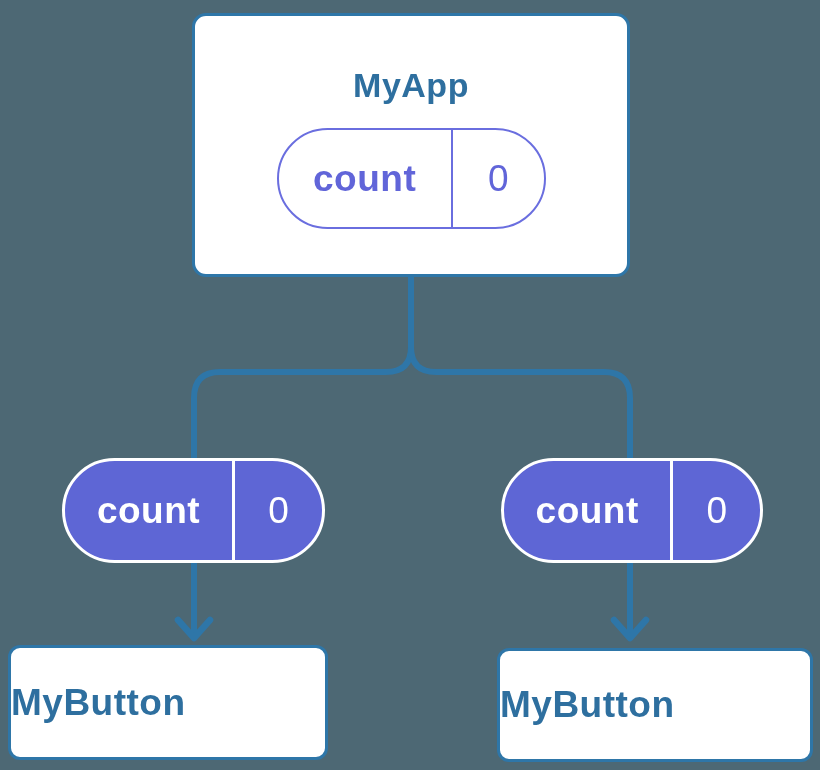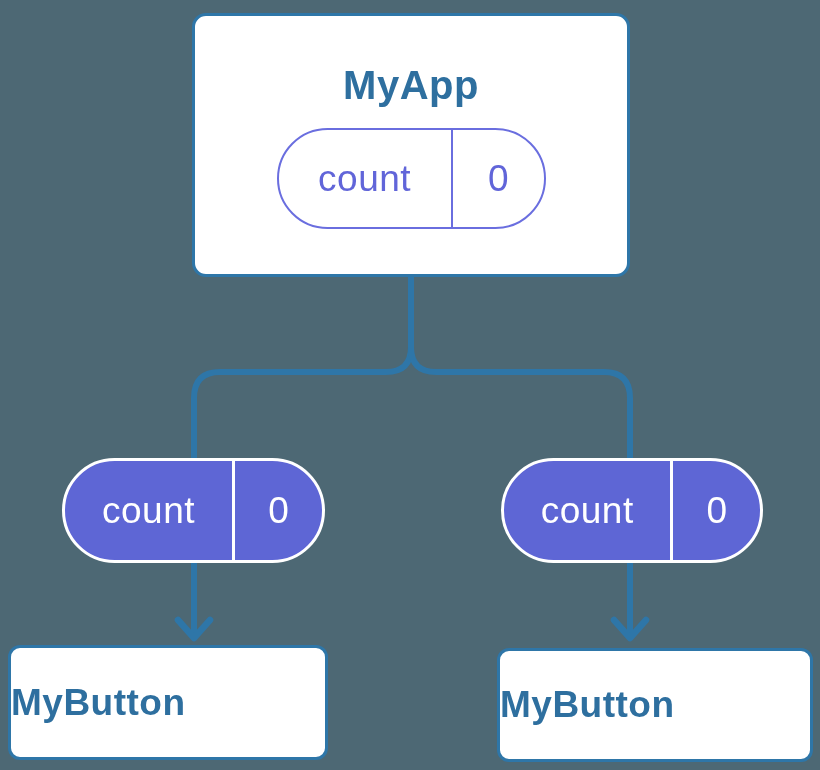--- a/index.html
+++ b/index.html
@@ -51,21 +51,21 @@
   .root-card {
     left: 192px; top: 13px;
     width: 438px; height: 264px;
     border-radius: 14px;
     display: flex;
     flex-direction: column;
     align-items: center;
     padding-top: 46px;
   }
   .card-title {
-    font-size: 40px;
+    font-size: 34px;
     font-weight: 700;
     letter-spacing: 0.5px;
     color: var(--node-title-blue);
     line-height: 46px;
   }
   .pill {
     display: flex;
     align-items: stretch;
     overflow: hidden;
   }
@@ -93,20 +93,21 @@
   .pill-solid .pill-divider { background: #ffffff; width: 3px; }
   .pill-left  { left: 62px;  width: 263px; }
   .pill-right { left: 501px; width: 262px; }
   .pill-name {
     flex: 0 0 65%;
     display: flex;
     align-items: center;
     justify-content: center;
     font-size: 37px;
     letter-spacing: 0.5px;
+    font-weight: bold;
   }
   .pill-divider { flex: 0 0 auto; }
   .pill-value {
     flex: 1 1 auto;
     display: flex;
     align-items: center;
     justify-content: center;
     font-size: 37px;
   }
   .leaf-card {

